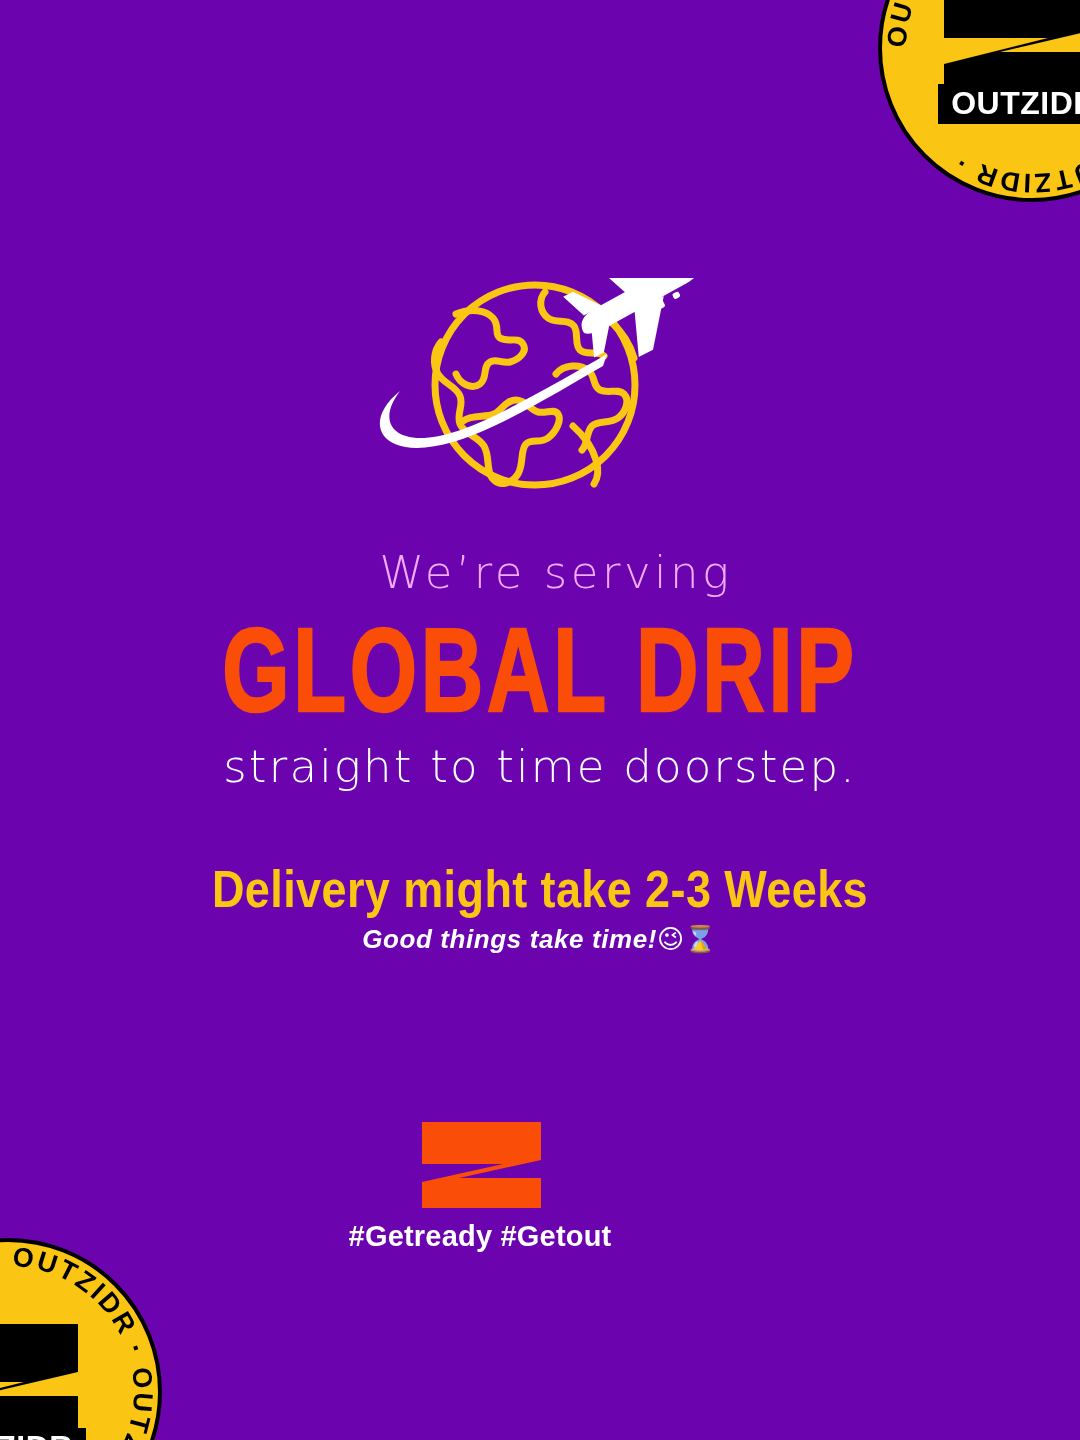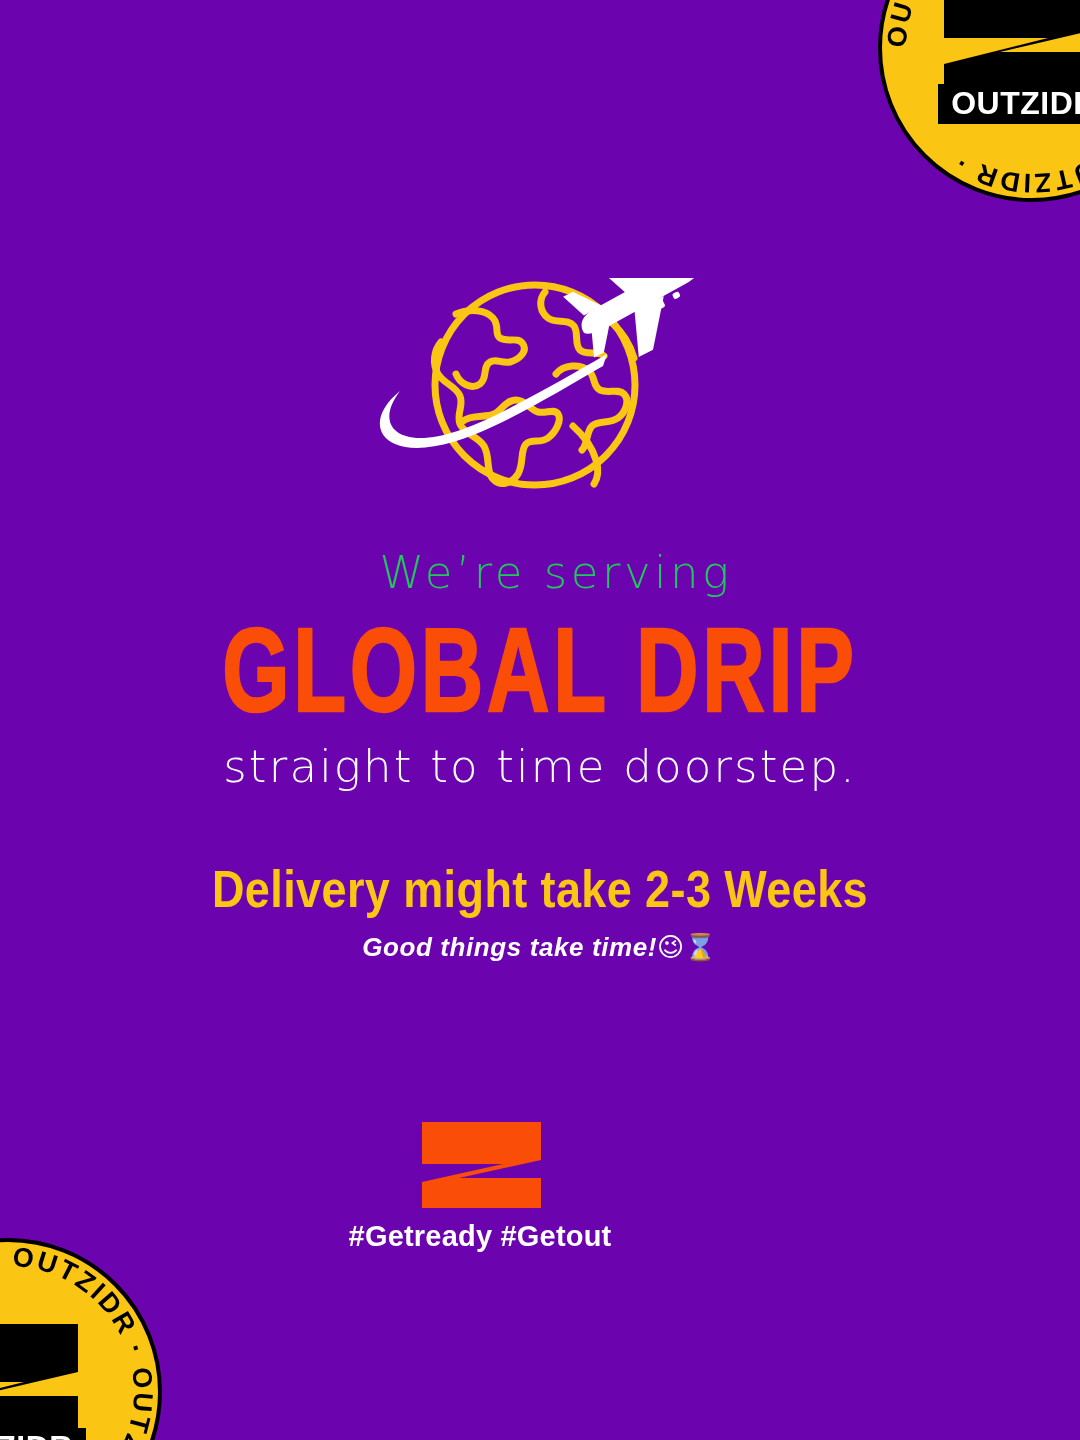--- a/index.html
+++ b/index.html
@@ -55,21 +55,21 @@
   
   #copy-block {
     position: absolute;
     top: 548px;
     left: 0;
     width: 1080px;
     text-align: center;
   }
 
   #headline-pre {
-    color: #22c55e;
+    color: #f0abfc;
     font-size: 45px;
     font-weight: 300;
     letter-spacing: 3.5px;
     line-height: 1.12;
     margin: 0;
     font-family: "DejaVu Sans", sans-serif;
     padding-left: 32px;
   }
 
   #headline-main {
@@ -107,21 +107,21 @@
     transform-origin: center top;
   }
 
   #delivery-sub {
     color: #FFFFFF;
     font-size: 26px;
     font-weight: 700;
     font-style: italic;
     letter-spacing: 0.6px;
     line-height: 1.2;
-    margin: 22px 0 0 0;
+    margin: 14px 0 0 0;
     font-family: "Liberation Sans", sans-serif;
   }
   #delivery-sub .emoji {
     font-style: normal;
     font-family: "DejaVu Sans", sans-serif;
   }
 
   
   #footer-brand {
     position: absolute;

